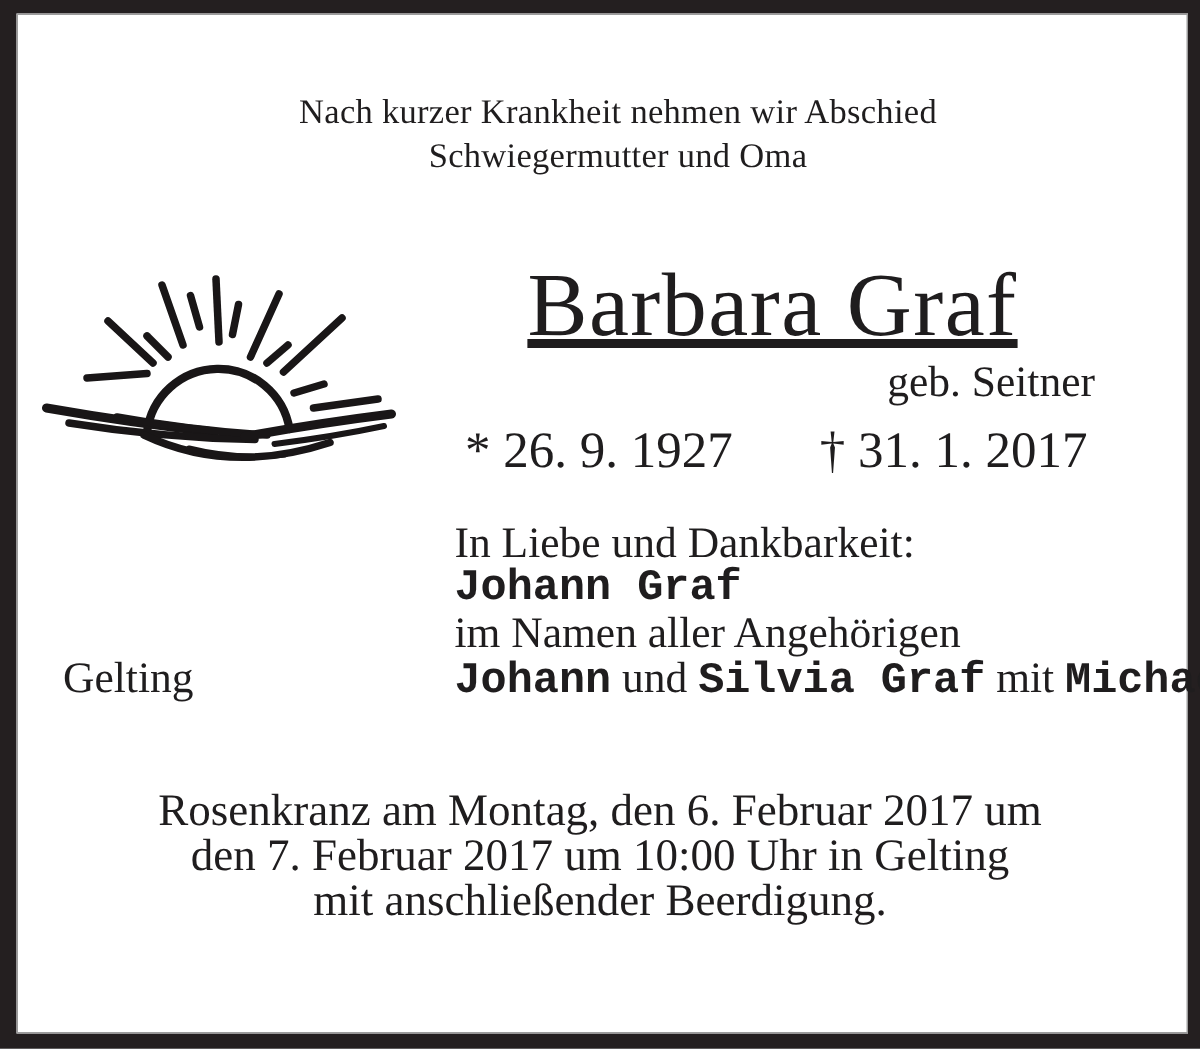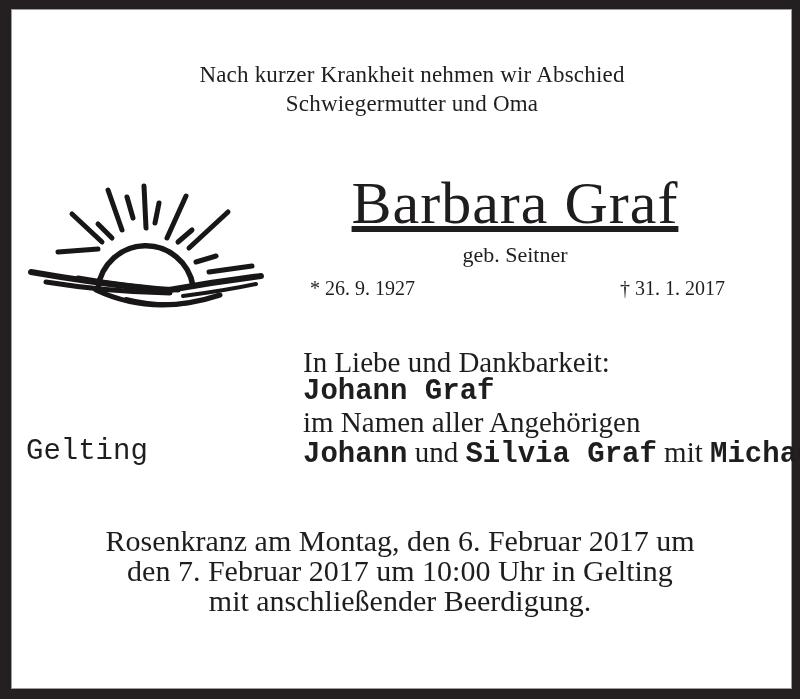--- a/index.html
+++ b/index.html
@@ -37,41 +37,42 @@
     text-align:center;
   }
   .deceased-name{
     font-size:60px;line-height:62px;
     font-weight:normal;margin:0;
     letter-spacing:1px;
     white-space:nowrap;
     text-decoration:underline;
   }
   .maiden{
-    font-size:22px;line-height:30px;
+    font-size:29px;line-height:30px;
     margin-top:6px;
+    text-align:right;
   }
   .dates{
     display:flex;
     justify-content:space-between;
-    font-size:20px;line-height:30px;
-    margin-top:3px;
+    font-size:34px;line-height:30px;
+    margin-top:16px;
     padding:0 5px 0 10px;
   }
   .family-block{
     position:absolute;
     left:303px;top:347px;
     font-size:29px;line-height:30px;
     white-space:nowrap;
   }
   .b{font-weight:bold;font-family:Liberation Mono, monospace;}
   .place{
     position:absolute;
-    left:26px;top:437px;
-    font-size:29px;line-height:30px;font-family:Liberation Mono, monospace;
+    left:42px;top:437px;
+    font-size:29px;line-height:30px;
   }
   .service{
     position:absolute;
     left:0;top:526px;width:800px;
     text-align:center;
     font-size:30px;line-height:30px;
   }
   .stroke{stroke:#191617;fill:none;stroke-linecap:round;}
 </style>
 </head>

